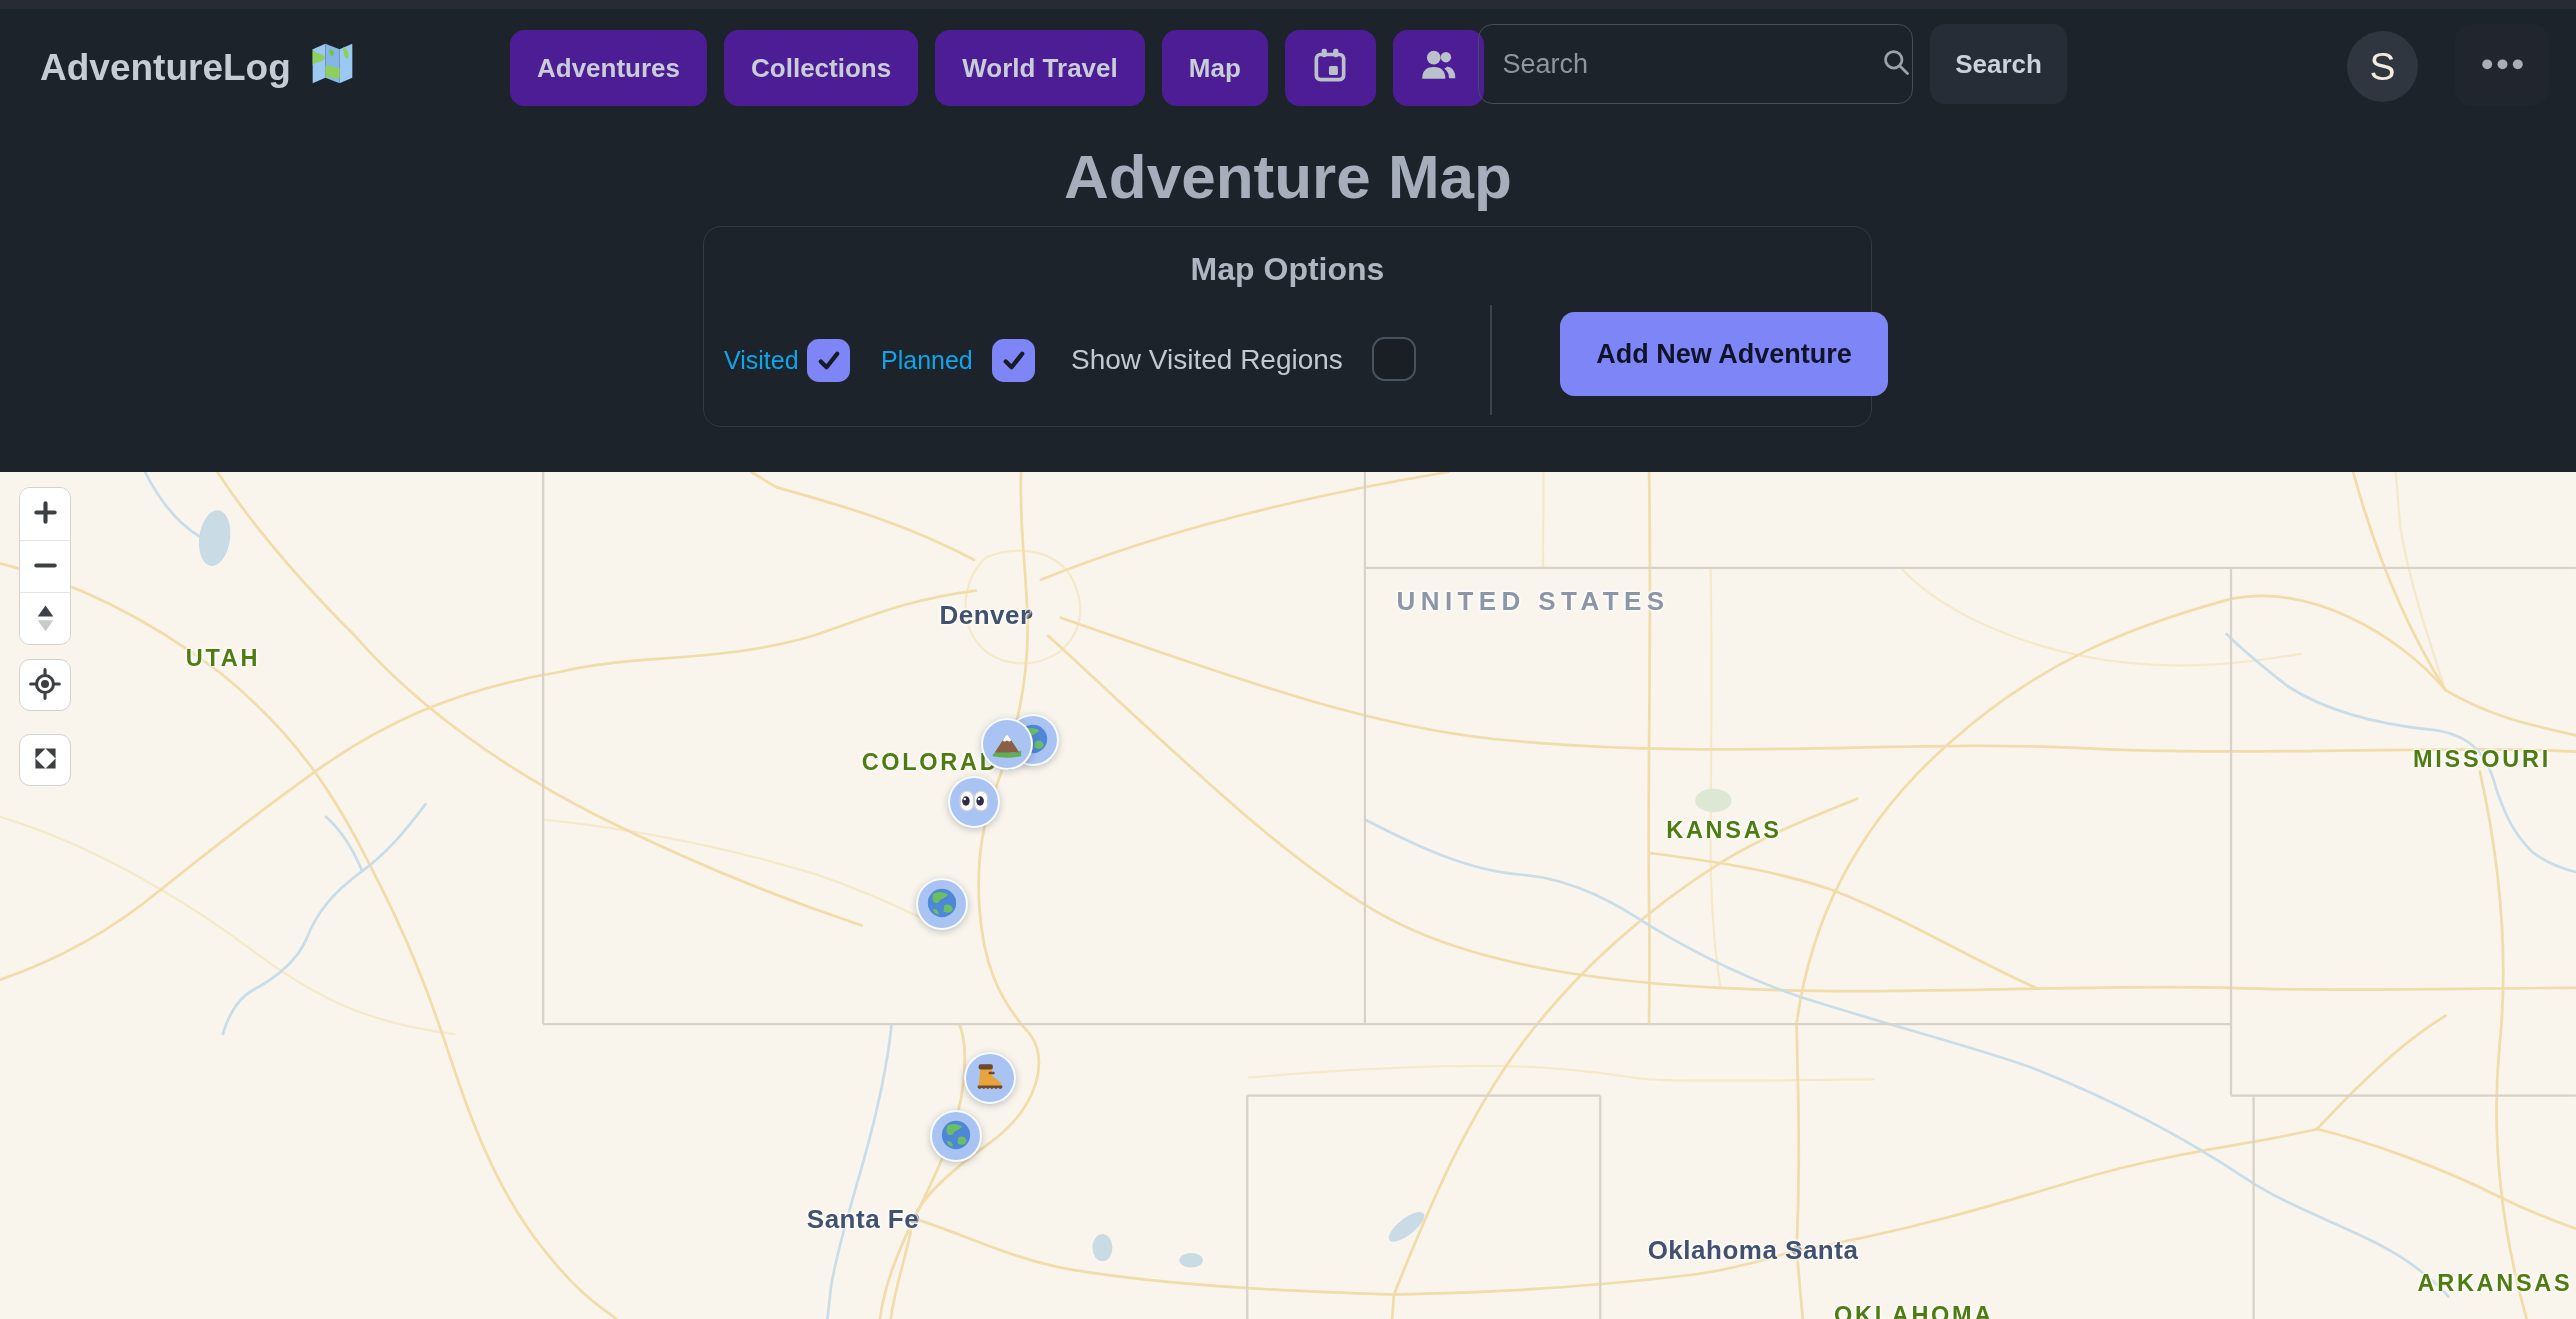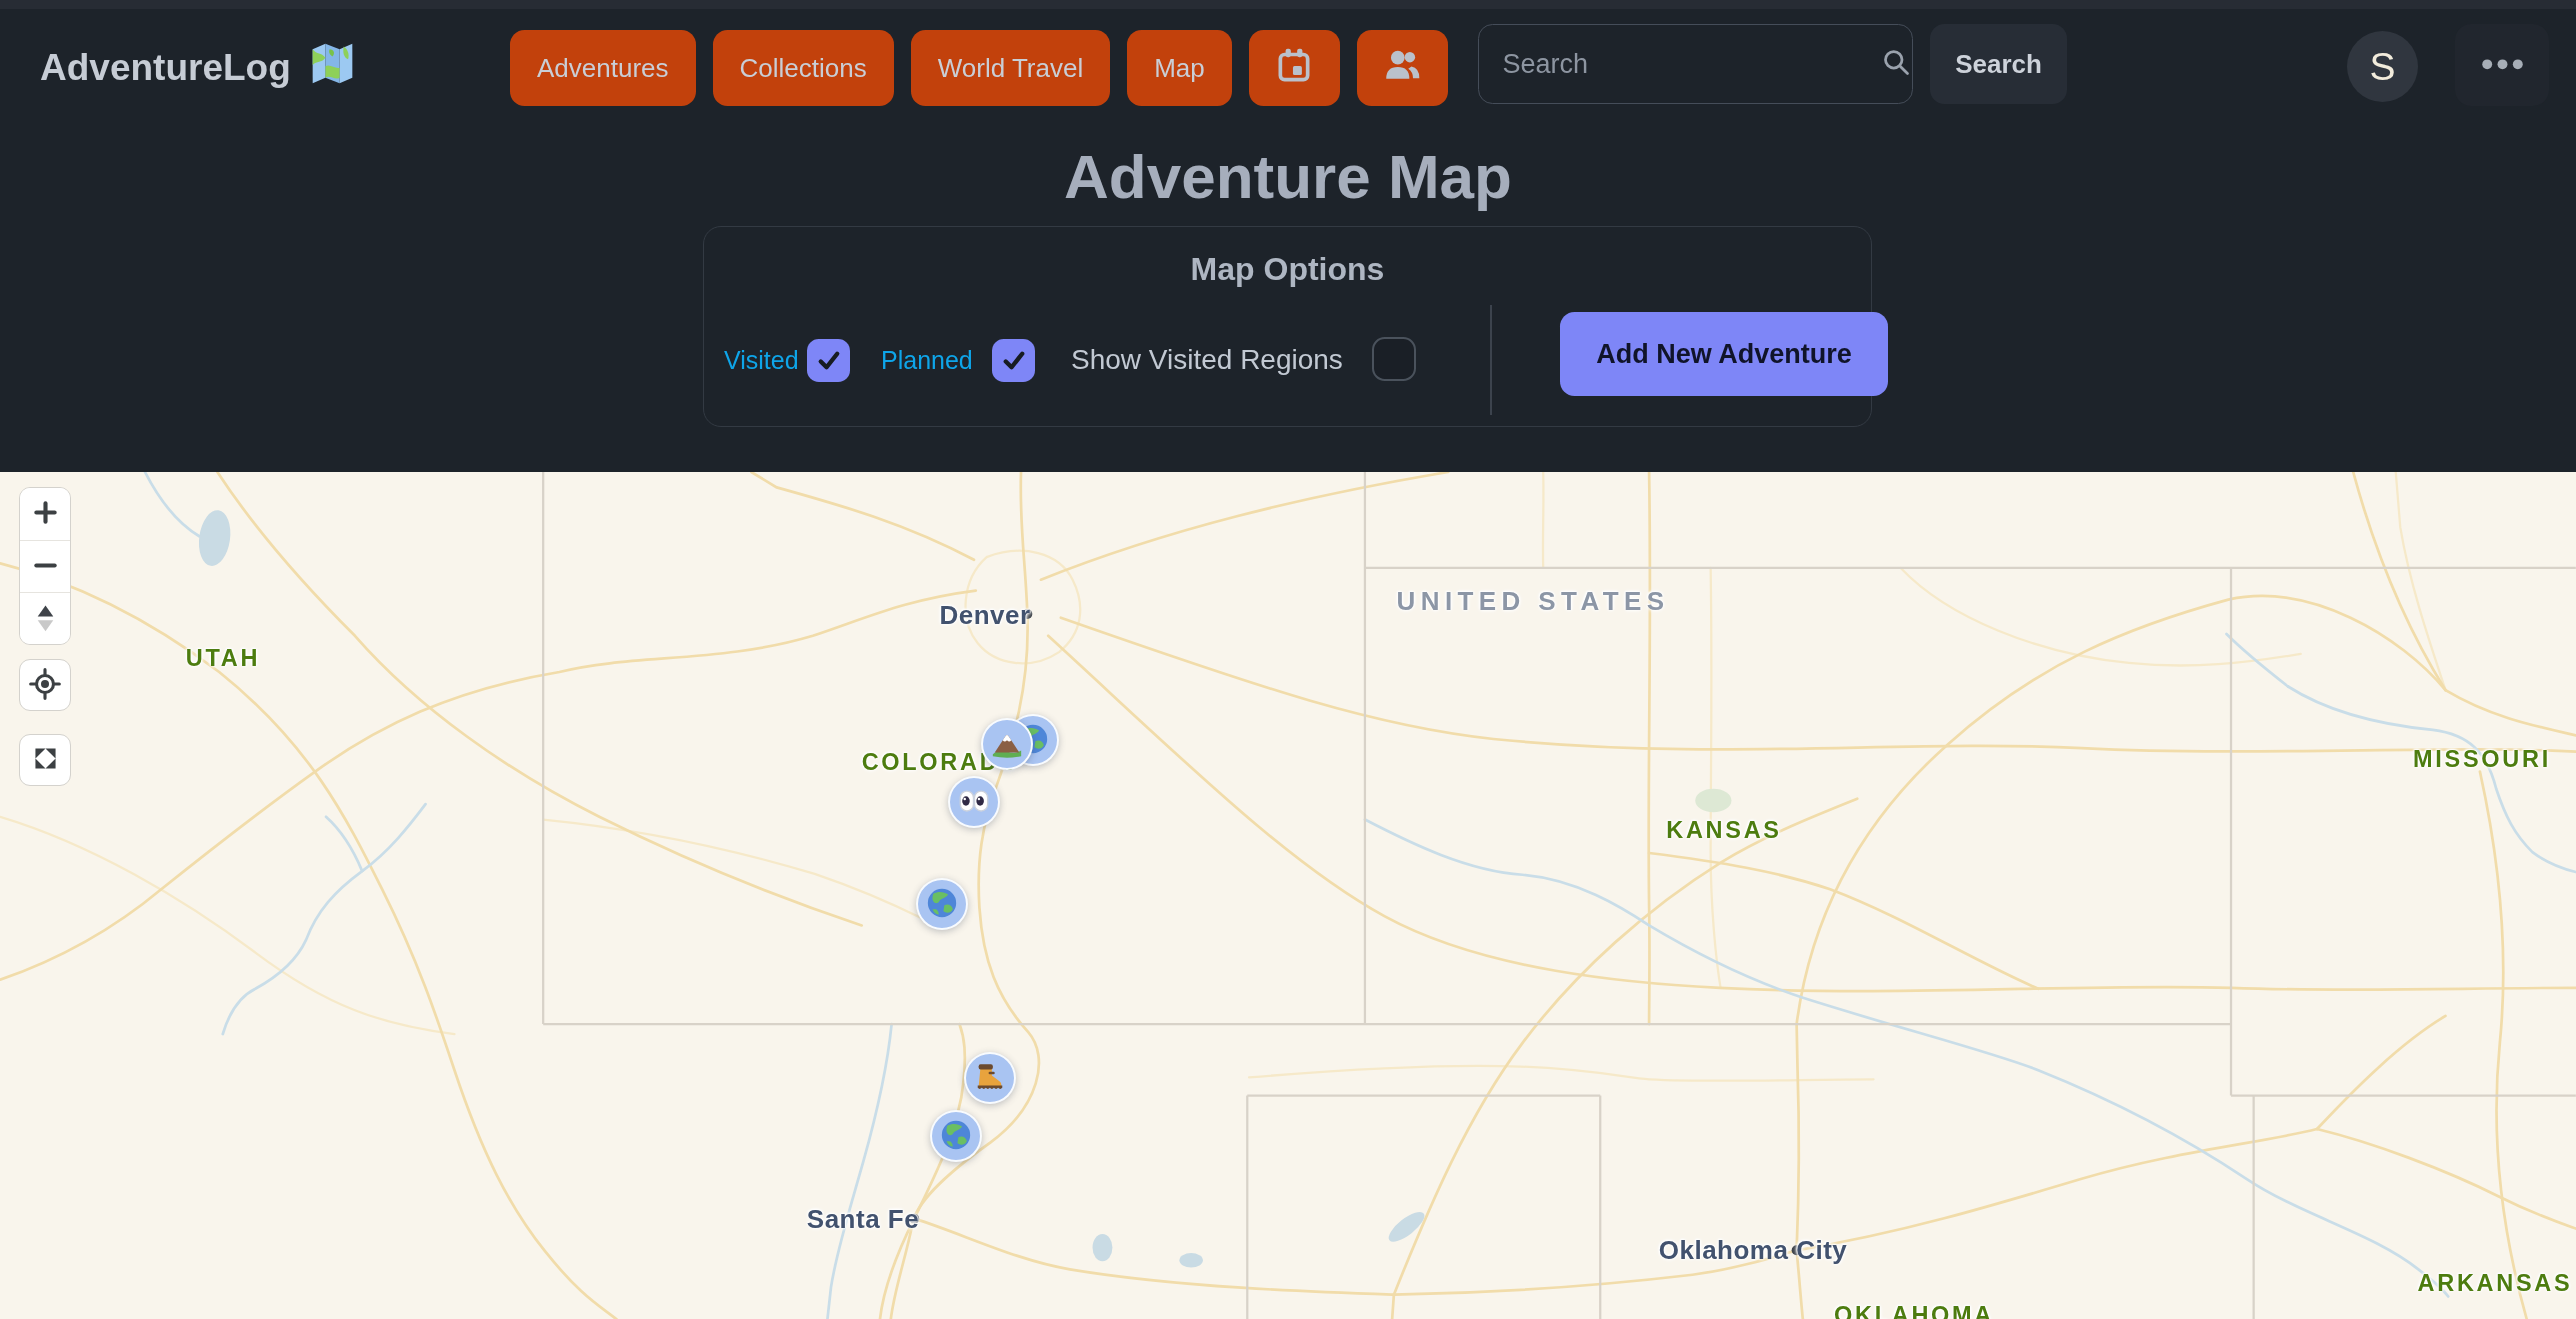--- a/index.html
+++ b/index.html
@@ -6,22 +6,22 @@
   html,body { width:2576px; height:1320px; overflow:hidden; }
   body { background:#1d232a; font-family:"Liberation Sans", sans-serif; position:relative; }
 
   .top-strip { position:absolute; left:0; top:0; width:100%; height:9px; background:#272c34; }
 
   
   .navbar { position:absolute; left:0; top:0; width:100%; height:132px; }
   .brand { position:absolute; left:40px; top:38px; display:flex; align-items:center; gap:16.3px;
            font-size:37px; font-weight:700; color:#c6ccd5; }
   .nav-group { position:absolute; left:510px; top:30px; display:flex; gap:17px; }
-  .nav-btn { height:76px; padding:0 27px; background:#c2410c; border:none; border-radius:14.5px;
-             font-family:inherit; font-size:26px; font-weight:400; color:#c9ced6;
+  .nav-btn { height:76px; padding:0 27px; background:#4c1d95; border:none; border-radius:14.5px;
+             font-family:inherit; font-size:26px; font-weight:700; color:#c9ced6;
              display:flex; align-items:center; justify-content:center; cursor:pointer; }
   .nav-btn.icon-only { width:91px; padding:0; }
   .search-box { position:absolute; left:1478px; top:24.4px; width:435px; height:80px;
                 border:1.8px solid #454d59; border-radius:14.5px; display:flex; align-items:center; }
   .search-box input { flex:1; background:transparent; border:none; outline:none;
                       font-family:inherit; font-size:27px; color:#cfd5dd; padding:0 23.5px; }
   .search-box input::placeholder { color:#8d95a1; }
   .search-box .mag { margin-right:23.5px; flex:0 0 auto; }
   .search-btn { position:absolute; left:1930px; top:24.4px; width:137px; height:80px;
                 background:#272d36; border:none; border-radius:14.5px; font-family:inherit;
@@ -250,21 +250,21 @@
   <div id="labels">
       <div class="map-label country" style="left: 1533px; top: 129px;">UNITED STATES</div>
       <div class="map-label state" style="left: 223px; top: 186px;">UTAH</div>
       <div class="map-label state" style="left: 941px; top: 290px;">COLORADO</div>
       <div class="map-label state" style="left: 1724px; top: 358px;">KANSAS</div>
       <div class="map-label state" style="left: 2482px; top: 287px;">MISSOURI</div>
       <div class="map-label state" style="left: 1914px; top: 843px;">OKLAHOMA</div>
       <div class="map-label state" style="left: 2495px; top: 811px;">ARKANSAS</div>
       <div class="map-label city" style="left: 985px; top: 143px;">Denver</div>
       <div class="map-label city" style="left: 863px; top: 747px;">Santa Fe</div>
-      <div class="map-label city" style="left: 1753px; top: 778px;">Oklahoma City</div>
+      <div class="map-label city" style="left: 1753px; top: 778px;">Oklahoma Santa</div>
     </div>
   <div id="markers">
       <div class="marker" style="left: 1033px; top: 268px;">
         <span><svg width="34" height="34" viewBox="0 0 36 36">
             <circle cx="18" cy="18" r="15" fill="#4e86d8"></circle>
             <path d="M9 8 C13.5 5.5 20 5.5 24.5 9 C22 13.5 17 12.5 15 16.5 C13 19.5 9.5 18.5 8 14.5 C7.8 12 8 10 9 8 Z" fill="#6abf63"></path>
             <path d="M20.5 20.5 C24.5 18.5 28.5 20.5 29.5 24.5 C27.5 28.5 22.5 29.5 19.5 26.5 Z" fill="#6abf63"></path>
             <path d="M12 24.5 c2 2 3 4 2.2 6 c-3 -1 -5.2 -3 -6.2 -6 Z" fill="#6abf63"></path>
           </svg></span>
       </div>

